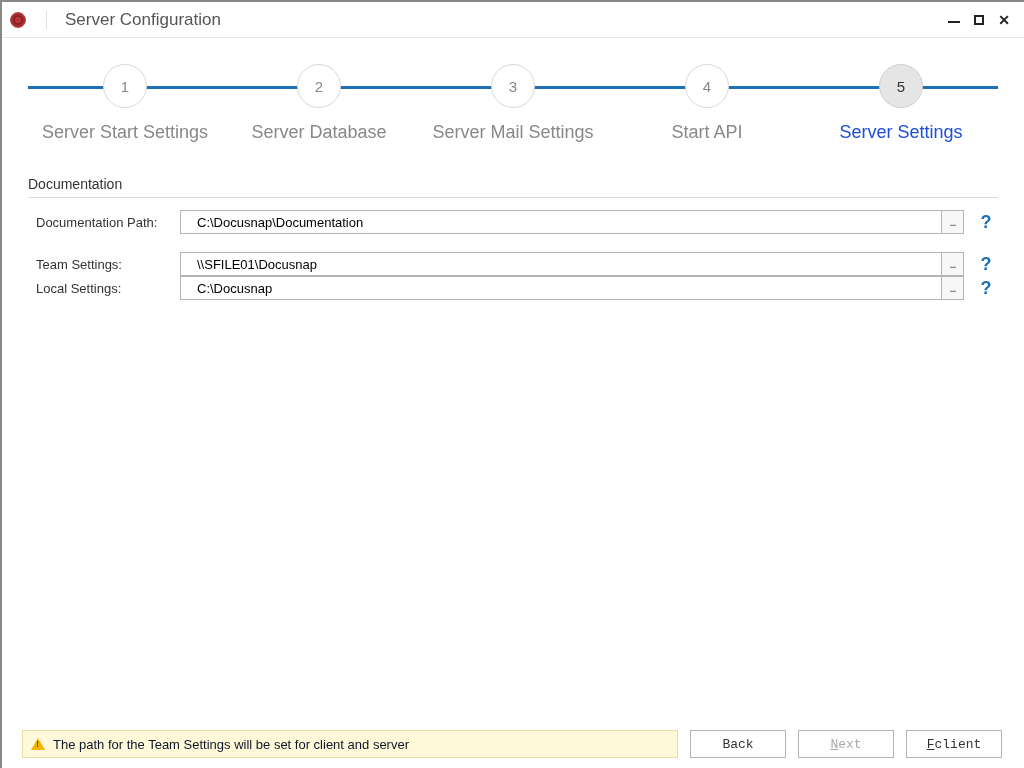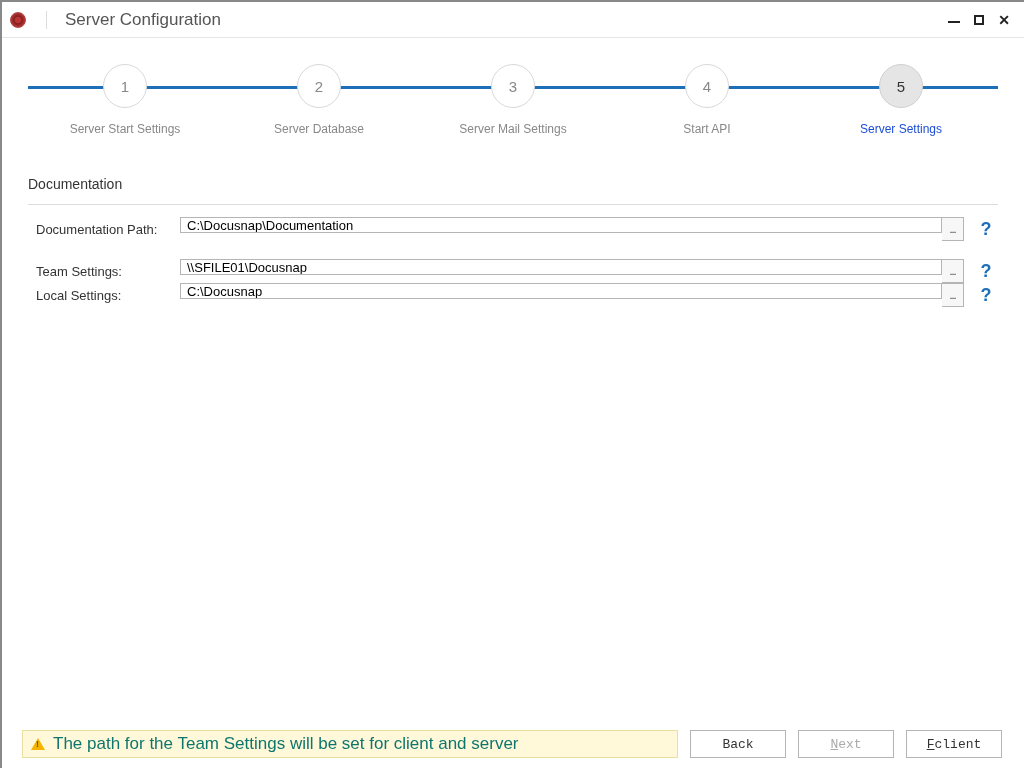--- a/index.html
+++ b/index.html
@@ -87,32 +87,32 @@
     margin-top:6px;
     z-index:2;
   }
   .step.active .step-circle {
     background:#e5e5e5;
     border-color:#d0d0d0;
     color:#333;
   }
   .step-label {
     margin-top: 14px;
-    font-size: 12px;
+    font-size: 18px;
     color:#888;
   }
   .step.active .step-label {
     color:#1d4ed8;
   }
 
   
   .section-title {
     font-size: 14px;
     color:#333;
-    padding-bottom:12px;
+    padding-bottom:5px;
     border-bottom:1px solid #dcdcdc;
     margin-top: 6px;
     margin-bottom: 12px;
   }
   .field-row {
     display:flex;
     align-items:center;
   }
   .field-label {
     width: 152px;
@@ -120,24 +120,24 @@
     color:#333;
   }
   .field-input-wrap {
     flex:1;
     display:flex;
     align-items:stretch;
   }
   .field-input {
     flex:1;
     border:1px solid #b5b5b5;
-    padding: 4px 6px;
+    padding: 4px 16px;
     font-size:13px;
     font-family:inherit;
-    height:16px;
+    height:24px;
     outline:none;
   }
   .browse-btn {
     width:22px;
     border:1px solid #b5b5b5;
     border-left:none;
     background:#f7f7f7;
     display:flex; align-items:center; justify-content:center;
     font-size:11px;
     letter-spacing:-1px;
@@ -168,22 +168,22 @@
     gap: 12px;
   }
   .status-bar {
     flex:1;
     height:28px;
     background:#fff9d9;
     border:1px solid #e8dfa0;
     display:flex;
     align-items:center;
     padding:0 8px;
-    color:#0f766e;
-    font-size:17px;
+    color:#0f172a;
+    font-size:13px;
   }
   .status-bar .warn-icon {
     width:0;height:0;
     border-left:7px solid transparent;
     border-right:7px solid transparent;
     border-bottom:12px solid #f4b400;
     position:relative;
     margin-right:8px;
   }
   .status-bar .warn-icon::after{

